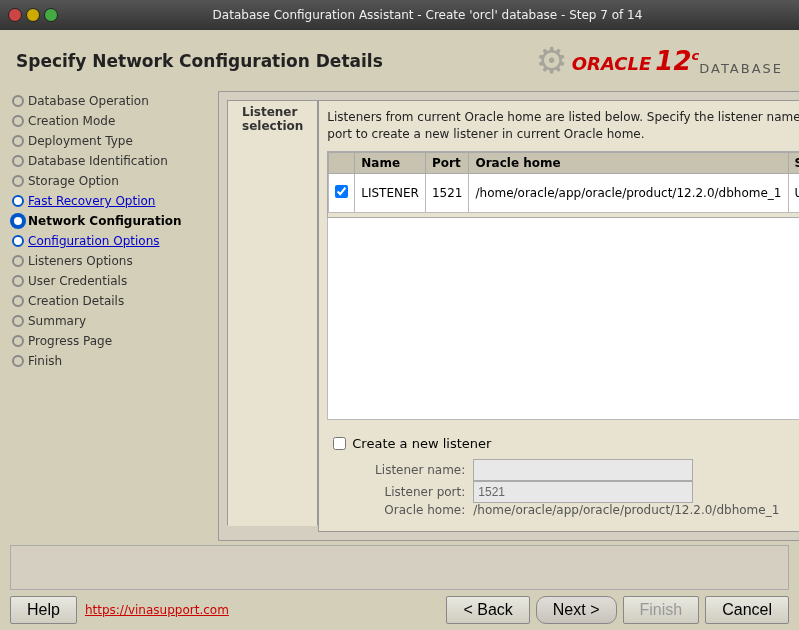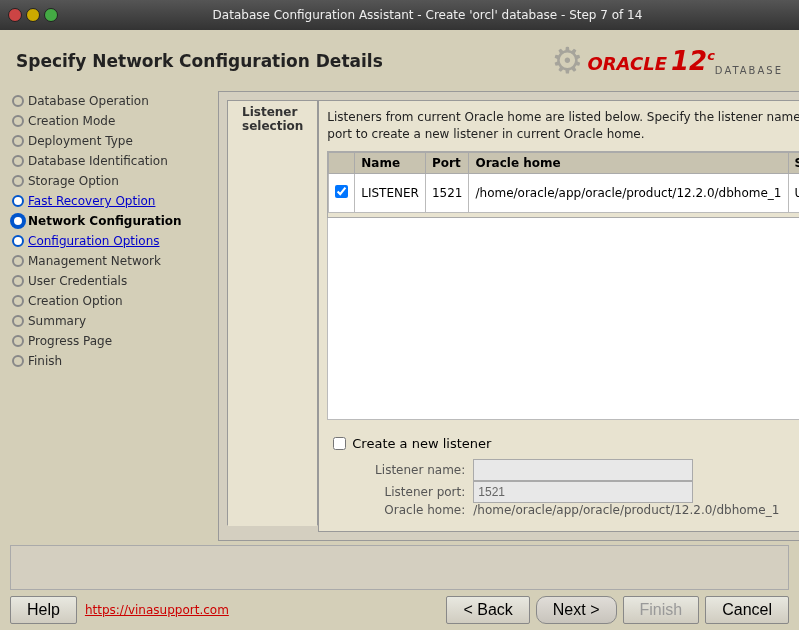--- a/index.html
+++ b/index.html
@@ -313,21 +313,21 @@
 
   <div class="header">
     <div class="header-title">Specify Network Configuration Details</div>
     <div class="logo-area">
       <div class="gear-icon">⚙</div>
       <div class="oracle-logo">
         <div style="display:flex; align-items:baseline; gap:4px;">
           <span style="color:#cc0000; font-size:18px; font-weight:bold; font-style:italic;">ORACLE</span>
           <span style="color:#cc0000; font-size:26px; font-weight:bold; font-style:italic;">12<sup style="font-size:13px;">c</sup></span>
         </div>
-        <div style="font-size:10px; letter-spacing:2px; color:#555;">DATABASE</div>
+        <div style="font-size:13px; letter-spacing:2px; color:#555;">DATABASE</div>
       </div>
     </div>
   </div>
 
   <div class="content-area">
 
     <div class="sidebar">
 
       <div class="sidebar-item">
         <div class="sidebar-dot"></div>
@@ -364,31 +364,31 @@
         <span>Network Configuration</span>
       </div>
 
       <div class="sidebar-item link-style">
         <div class="sidebar-dot active-dot"></div>
         <span>Configuration Options</span>
       </div>
 
       <div class="sidebar-item">
         <div class="sidebar-dot"></div>
-        <span>Management Network</span>
+        <span>Listeners Options</span>
       </div>
 
       <div class="sidebar-item">
         <div class="sidebar-dot"></div>
         <span>User Credentials</span>
       </div>
 
       <div class="sidebar-item">
         <div class="sidebar-dot"></div>
-        <span>Creation Option</span>
+        <span>Creation Details</span>
       </div>
 
       <div class="sidebar-item">
         <div class="sidebar-dot"></div>
         <span>Summary</span>
       </div>
 
       <div class="sidebar-item">
         <div class="sidebar-dot"></div>
         <span>Progress Page</span>

